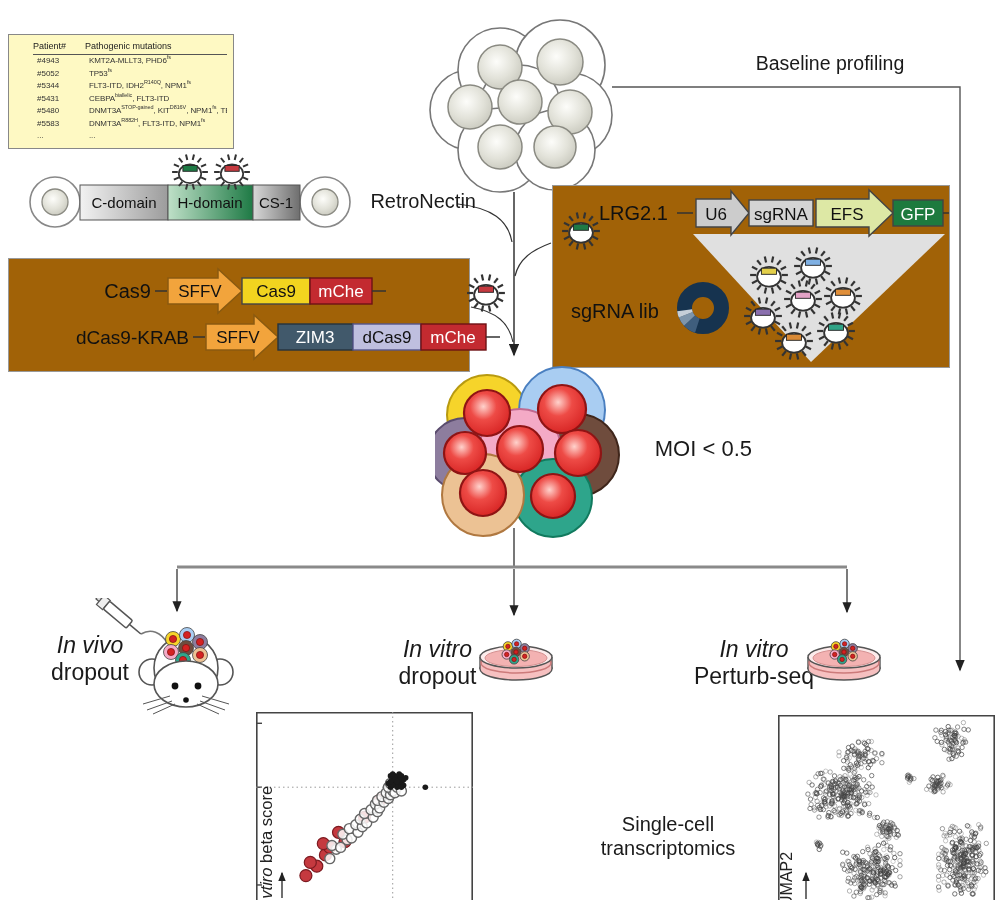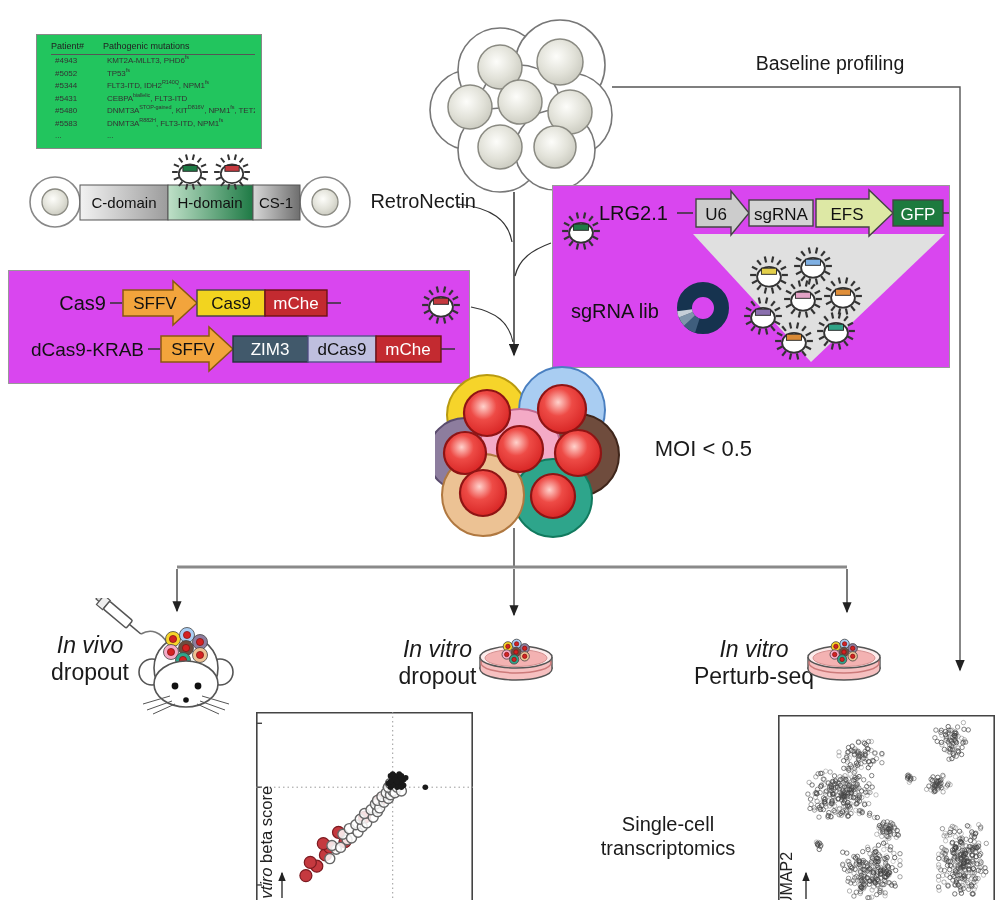--- a/index.html
+++ b/index.html
@@ -2,22 +2,22 @@
 <html><head>
 <meta charset="utf-8">
 <style>
   html,body{margin:0;padding:0;background:#fff;}
   #canvas{position:relative;width:1000px;height:900px;background:#fff;overflow:hidden;
           font-family:"Liberation Sans",sans-serif;color:#1a1a1a;}
   #canvas svg{display:block;}
   .abs{position:absolute;}
   svg text{font-family:"Liberation Sans",sans-serif;}
   
-  #patient-table{left:8px;top:34px;width:226px;background:#22c55e;border:1px solid #888;
-                 padding:4px 6px 5px 14px;box-sizing:border-box;margin-left:28px;}
+  #patient-table{left:8px;top:34px;width:226px;background:#fef9c3;border:1px solid #888;
+                 padding:4px 6px 5px 24px;box-sizing:border-box;}
   #patient-table .thead{display:flex;font-size:9px;color:#222;padding:2px 0 3px 0;
                         border-bottom:1.5px solid #555;}
   #patient-table .thead .c1{width:52px;}
   #patient-table .trow{display:flex;font-size:8px;line-height:12.5px;color:#333;white-space:nowrap;overflow:hidden;}
   #patient-table .trow .c1{width:52px;flex:none;padding-left:4px;}
   #patient-table .trow .c2{flex:1;letter-spacing:-0.1px;}
   #patient-table sup{font-size:5.5px;vertical-align:super;line-height:0;}
   
   .lbl{position:absolute;text-align:center;}
   #primary-label{left:233px;top:46px;width:222px;font-size:26px;line-height:1.12;}
@@ -26,23 +26,23 @@
   #moi-label{left:612px;top:436px;width:140px;font-size:22px;text-align:right;}
   .branch{font-size:23px;line-height:1.18;}
   .branch .it{font-style:italic;}
   #invivo-label{left:35px;top:632px;width:110px;}
   #invitro-label{left:385px;top:636px;width:105px;}
   #perturb-label{left:693px;top:636px;width:122px;}
   .caption{font-size:20px;line-height:1.2;}
   #conv-label{left:42px;top:800px;width:215px;}
   #sc-label{left:568px;top:812px;width:200px;}
   
-  .panel{position:absolute;background:#d946ef;border:1.2px solid #999;box-sizing:border-box;}
+  .panel{position:absolute;background:#a16207;border:1.2px solid #999;box-sizing:border-box;}
   #lrg-panel{left:552px;top:185px;width:398px;height:183px;}
-  #cas9-panel{left:8px;top:270px;width:462px;height:114px;}
+  #cas9-panel{left:8px;top:258px;width:462px;height:114px;padding-left:45px;}
 </style>
 </head>
 <body>
 
 <div id="canvas">
 
   <svg class="abs" style="left:0;top:0;" width="1000" height="900" viewBox="0 0 1000 900">
     <defs>
       <marker id="arrowW" markerWidth="9" markerHeight="7" refX="7.5" refY="3.5" orient="auto">
         <path d="M0,0 L8.5,3.5 L0,7 Z" fill="#222"></path>

